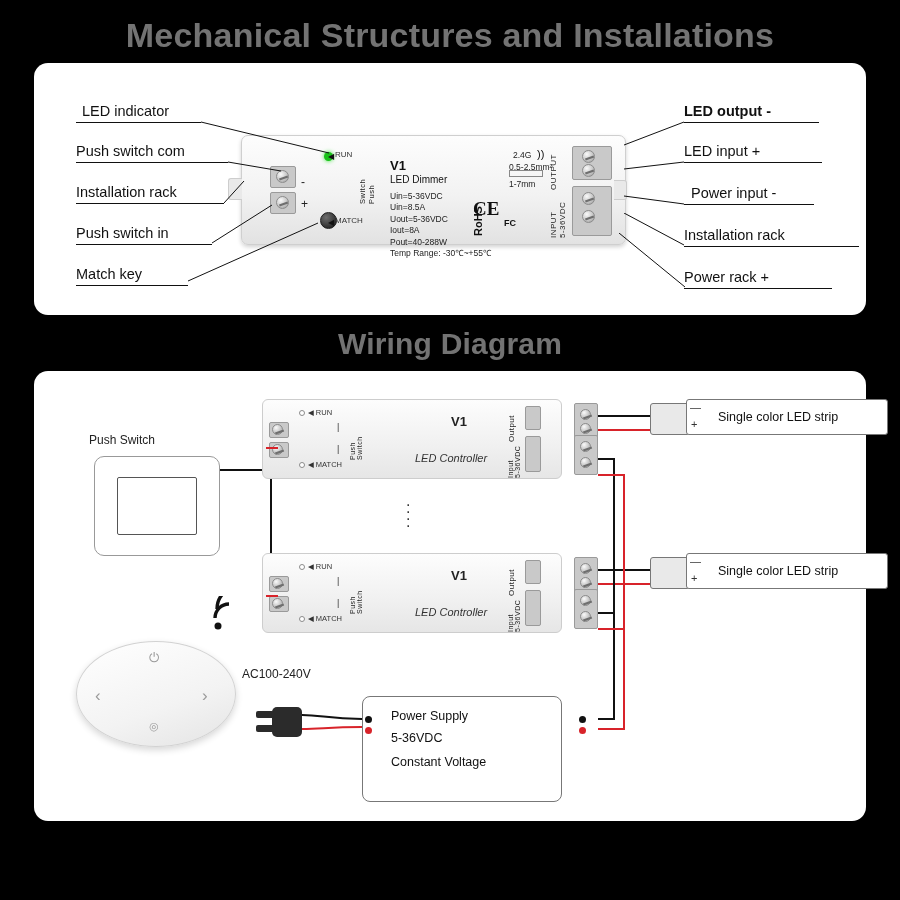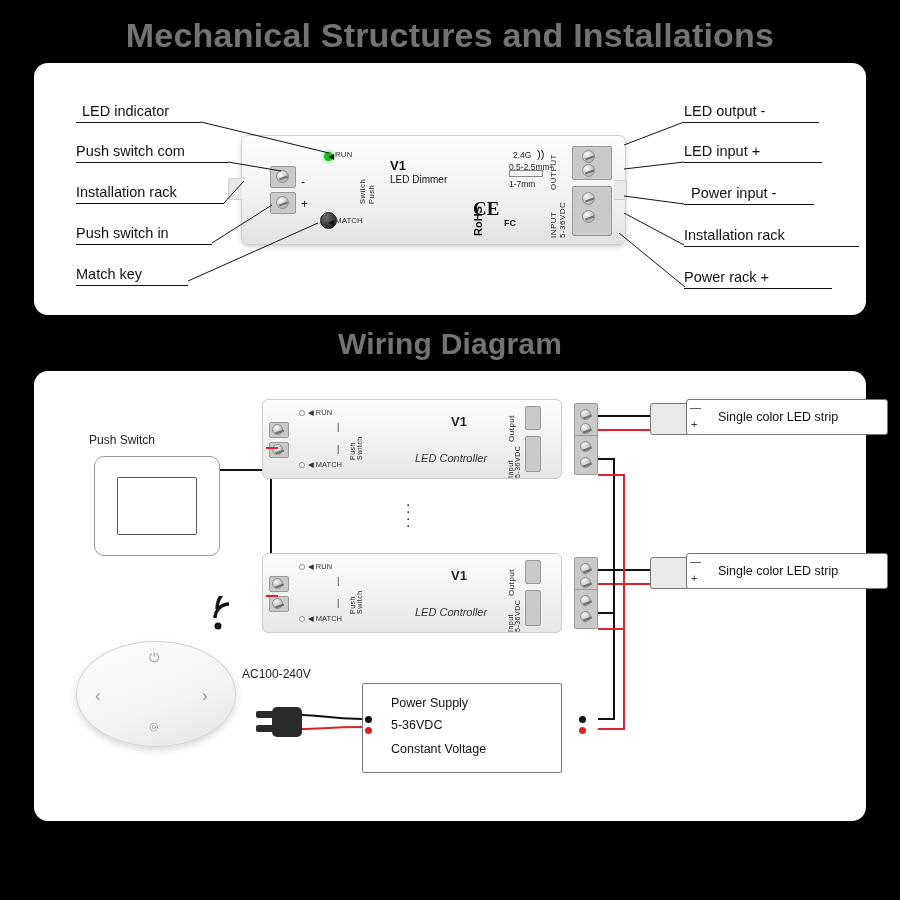--- a/index.html
+++ b/index.html
@@ -167,20 +167,28 @@
     <div style="position:absolute;left:86px;top:82px;font-size:8px;">◀</div>
     <div class="pin-row" style="left:93px;top:80px;">MATCH</div>
 
     <div class="mech-text" style="left:59px;top:38px;font-size:12px;">-</div>
     <div class="mech-text" style="left:59px;top:60px;font-size:12px;">+</div>
 
     <div class="vert-label" style="left:116px;top:26px;height:42px;font-size:7.5px;">Switch<br>Push</div>
 
     <div class="mech-model" style="left:148px;top:22px;">V1</div>
     <div class="mech-sub" style="left:148px;top:38px;">LED Dimmer</div>
+    <div class="mech-text" style="left:148px;top:55px;">
+      <span>Uin=5-36VDC</span><br>
+      <span>Uin=8.5A</span><br>
+      <span>Uout=5-36VDC</span><br>
+      <span>Iout=8A</span><br>
+      <span>Pout=40-288W</span><br>
+      <span>Temp Range: -30℃~+55℃</span>
+    </div>
 
     <div class="wifi-ico" style="left:295px;top:12px;">))</div>
     <div class="mech-text" style="left:271px;top:14px;font-size:8.5px;">2.4G</div>
     <div class="mech-text" style="left:267px;top:26px;">0.5-2.5mm²</div>
     <div class="mech-text" style="left:267px;top:43px;">1-7mm</div>
     <div style="position:absolute;left:267px;top:34px;width:34px;height:7px;border:1px solid #888;"></div>
 
     <div class="ce-mark" style="left:231px;top:62px;">CE</div>
     <div class="rohs" style="left:230px;top:100px;">RoHS</div>
     <div class="fcc" style="left:262px;top:82px;">FC</div>
@@ -220,21 +228,21 @@
   <svg style="position:absolute;left:178px;top:140px;width:62px;height:42px;">
       <line x1="0" y1="40" x2="60" y2="2" stroke="#111" stroke-width="1"></line>
     </svg>
 
   <div class="lbl" style="left:42px;top:203px;">Match key</div>
   <div class="underline" style="left:42px;top:222px;width:112px;"></div>
   <svg style="position:absolute;left:154px;top:158px;width:132px;height:62px;">
       <line x1="0" y1="60" x2="130" y2="2" stroke="#111" stroke-width="1"></line>
     </svg>
 
-  <div class="lbl" style="left:650px;top:40px;">LED output -</div>
+  <div class="lbl" style="left:650px;top:40px;font-weight:bold;">LED output -</div>
   <div class="underline" style="left:650px;top:59px;width:135px;"></div>
   <svg style="position:absolute;left:590px;top:46px;width:62px;height:40px;">
       <line x1="60" y1="13" x2="0" y2="36" stroke="#111" stroke-width="1"></line>
     </svg>
 
   <div class="lbl" style="left:650px;top:80px;">LED input +</div>
   <div class="underline" style="left:650px;top:99px;width:138px;"></div>
   <svg style="position:absolute;left:590px;top:92px;width:62px;height:20px;">
       <line x1="60" y1="7" x2="0" y2="14" stroke="#111" stroke-width="1"></line>
     </svg>
@@ -377,21 +385,21 @@
   
   <div class="wire" style="left:564px;top:198px;width:60px;height:2px;"></div>
   <div class="wire-red" style="left:564px;top:212px;width:60px;height:2px;"></div>
   <div class="box-outline" style="left:616px;top:186px;width:40px;height:32px;border-radius:3px;background:#e9e9e9;"></div>
   <div class="box-outline" style="left:652px;top:182px;width:202px;height:36px;border-radius:3px;"></div>
   <div class="strip-label" style="left:684px;top:193px;">Single color LED strip</div>
   <div class="tiny" style="left:656px;top:184px;font-size:11px;">—</div>
   <div class="tiny" style="left:657px;top:201px;font-size:11px;">+</div>
 
   
-  <div class="box-outline" style="left:328px;top:312px;width:200px;height:90px;border-radius:2px;">
+  <div class="box-outline" style="left:328px;top:325px;width:200px;height:106px;border-radius:8px;">
     <div style="position:absolute;left:28px;top:12px;font-size:12.5px;">Power Supply</div>
     <div style="position:absolute;left:28px;top:34px;font-size:12.5px;">5-36VDC</div>
     <div style="position:absolute;left:28px;top:58px;font-size:12.5px;">Constant Voltage</div>
   </div>
   <div class="small-label" style="left:208px;top:296px;">AC100-240V</div>
 
   
   <svg style="position:absolute;left:216px;top:330px;width:120px;height:44px;">
     <rect x="22" y="6" width="30" height="30" rx="5" fill="#2b2b2b"></rect>
     <rect x="6" y="10" width="18" height="7" rx="2" fill="#2b2b2b"></rect>

